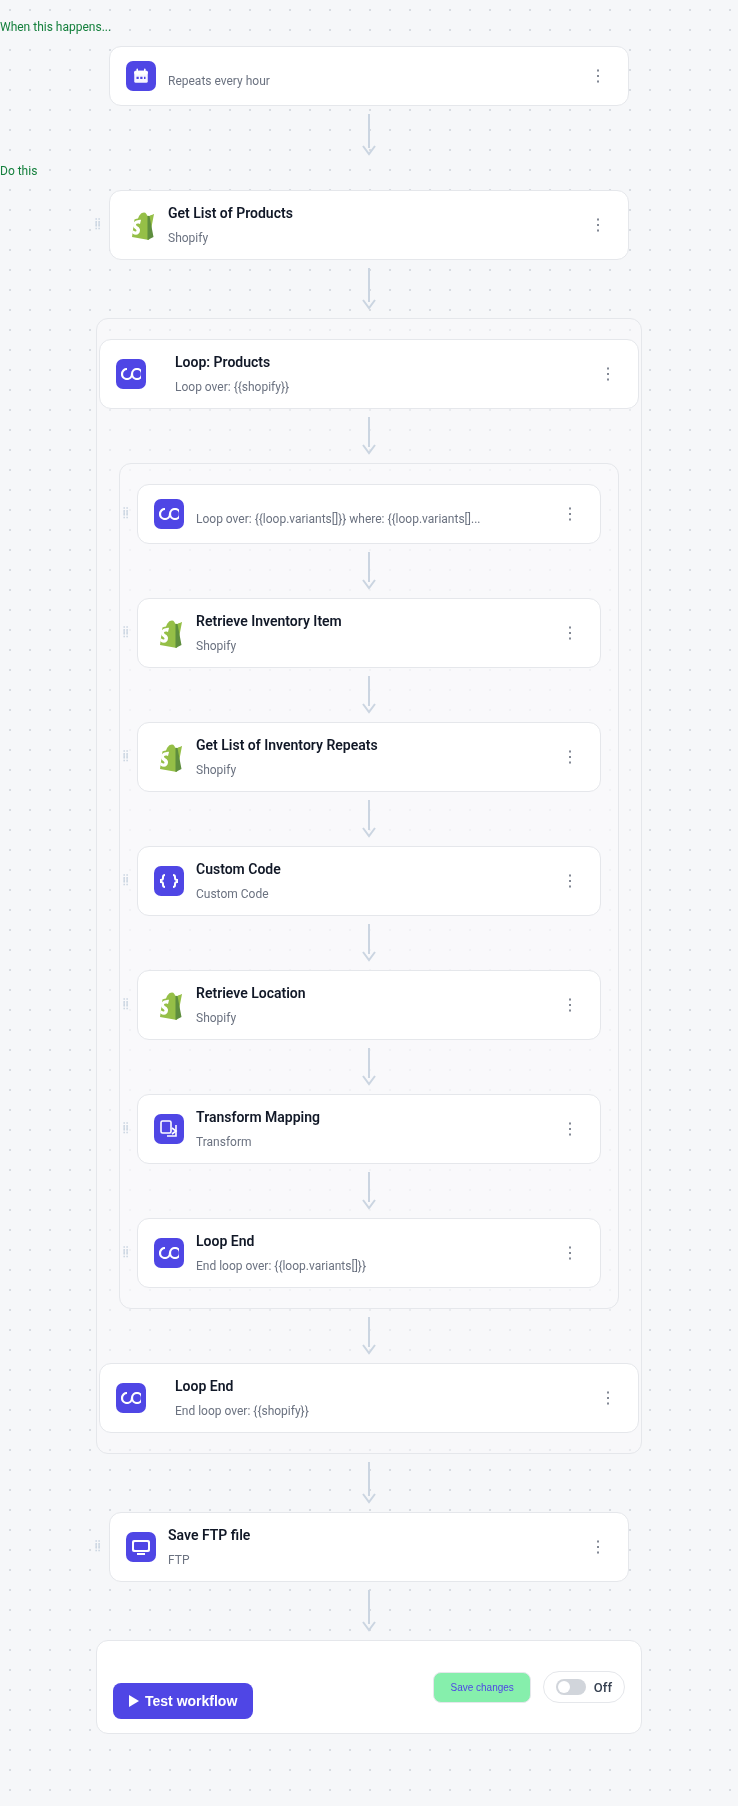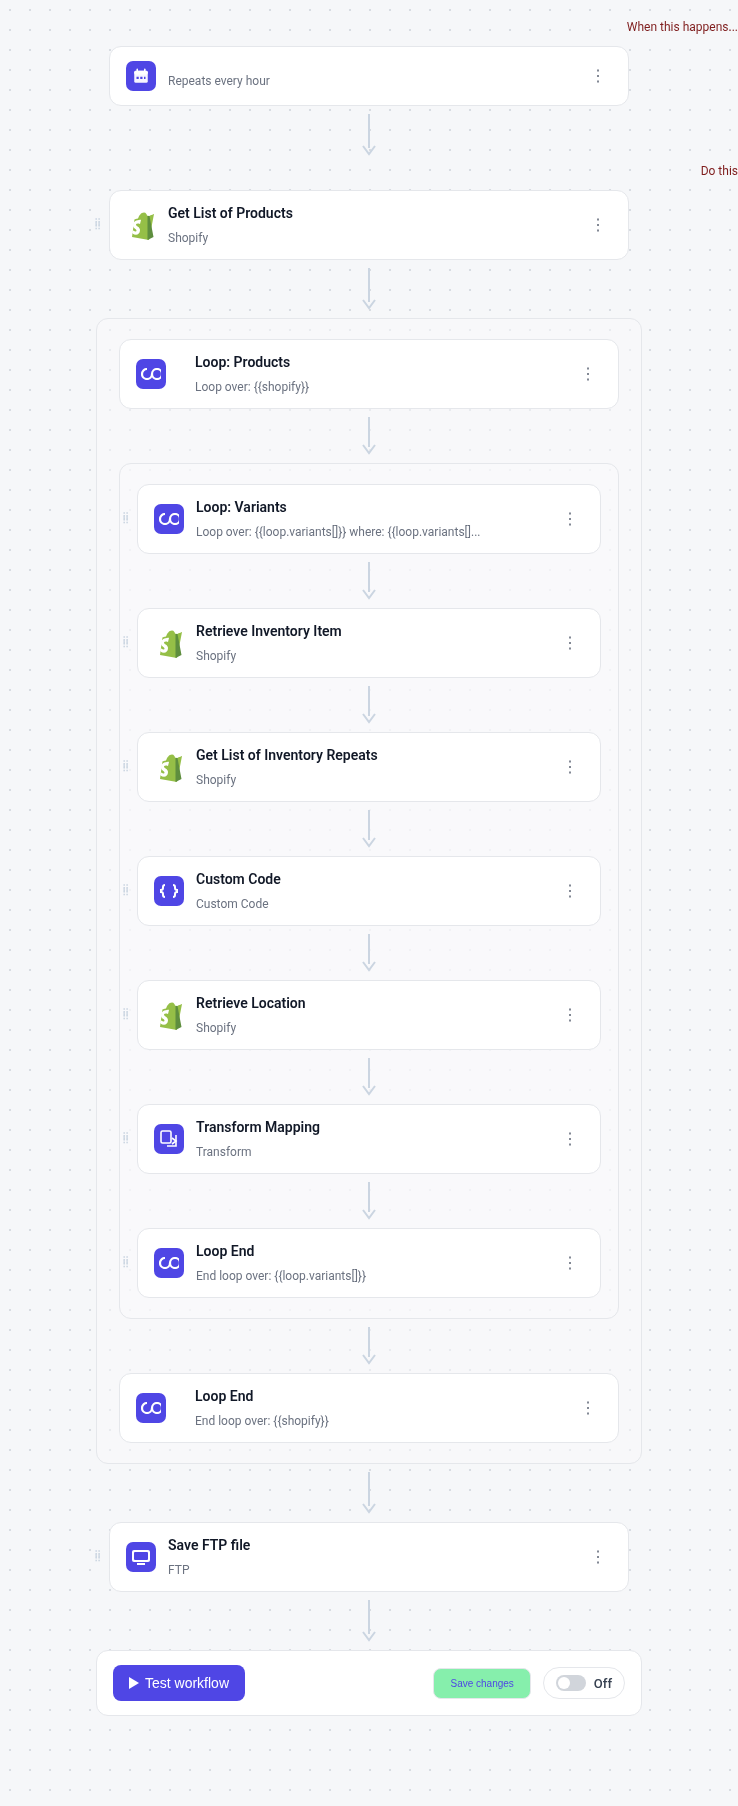--- a/index.html
+++ b/index.html
@@ -6,38 +6,38 @@
 body {
   font-family: -apple-system, BlinkMacSystemFont, "Segoe UI", Roboto, sans-serif;
   background: #f6f7f9;
   background-image: radial-gradient(circle, #d8dce2 1px, transparent 1px);
   background-size: 20px 20px;
   width: 738px;
   margin: 0 auto;
   padding: 20px 0 30px;
 }
 .section-label {
-  text-align: right;
+  text-align: left;
   font-size: 12px;
-  color: #7f1d1d;
+  color: #15803d;
   margin-bottom: 12px;
 }
 .card {
   background: #fff;
   border: 1px solid #e5e7eb;
   border-radius: 12px;
   padding: 14px 16px;
   display: flex;
   align-items: center;
   gap: 12px;
   position: relative;
   margin: 0 auto;
   width: 520px;
 }
-.card-inner1 { width: 500px; gap: 29px; }
+.card-inner1 { width: 540px; gap: 29px; }
 .card-inner2 { width: 464px; }
 .drag-handle {
   position: absolute;
   left: -16px;
   top: 50%;
   transform: translateY(-50%);
   color: #cbd5e1;
   font-size: 10px;
   letter-spacing: 1px;
   line-height: 4px;
@@ -93,25 +93,26 @@
   align-items: center;
   gap: 12px;
 }
 .btn-primary {
   background: #4f46e5;
   color: #fff;
   border: none;
   border-radius: 8px;
   padding: 10px 16px;
   font-size: 14px;
-  font-weight: 400;
+  font-weight: 700;
   cursor: pointer;
   display: flex;
   align-items: center;
   gap: 6px;
+  margin-top: 28px;
 }
 .btn-secondary {
   background: #86efac;
   color: #4f46e5;
   border: 1px solid #e5e7eb;
   border-radius: 8px;
   padding: 9px 16px;
   font-size: 10px;
   font-weight: 500;
   cursor: pointer;
@@ -224,21 +225,20 @@
   <div class="group-container group-inner">
 
     <div class="card card-inner2">
       <span class="drag-handle">⠿<br>⠿</span>
       <div class="icon-box icon-blue">
         <svg width="20" height="12" viewBox="0 0 20 12">
             <path d="M6 1a5 5 0 100 10 5 5 0 005-5 5 5 0 015-5 5 5 0 110 10 5 5 0 01-5-5" fill="none" stroke="#fff" stroke-width="2.2"></path>
           </svg>
       </div>
       <div class="card-text">
-        <div class="card-title">Loop: Variants</div>
         <div class="card-sub">Loop over: {{loop.variants[]}} where: {{loop.variants[]...</div>
       </div>
       <button class="more-btn">⋮</button>
     </div>
 
     <div class="arrow-connector">
       <svg width="16" height="38" viewBox="0 0 16 38">
           <line x1="8" y1="0" x2="8" y2="30" stroke="#cbd5e1" stroke-width="2"></line>
           <path d="M2 28 L8 36 L14 28" fill="none" stroke="#cbd5e1" stroke-width="2"></path>
         </svg>

